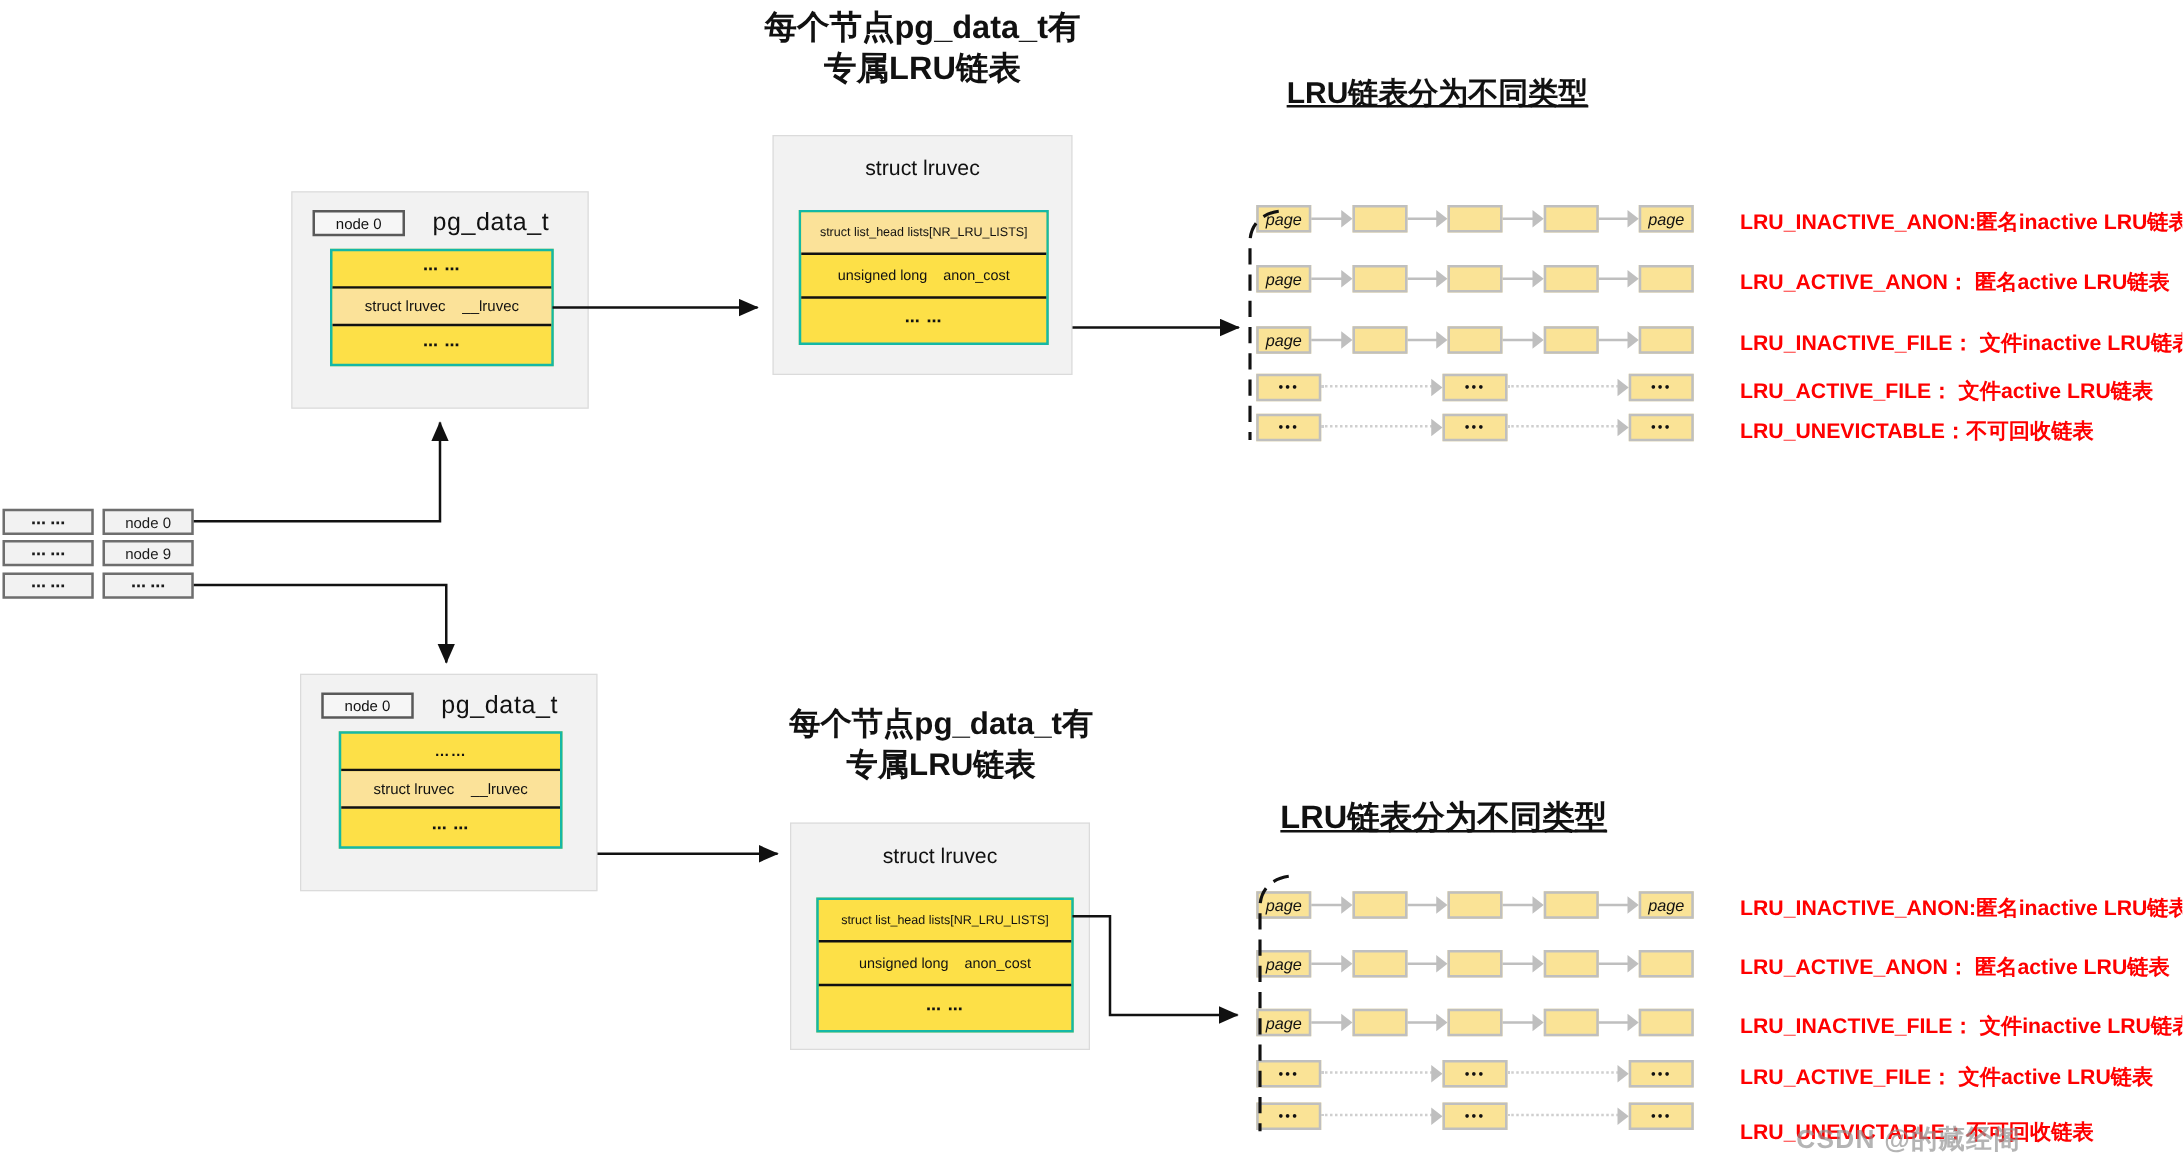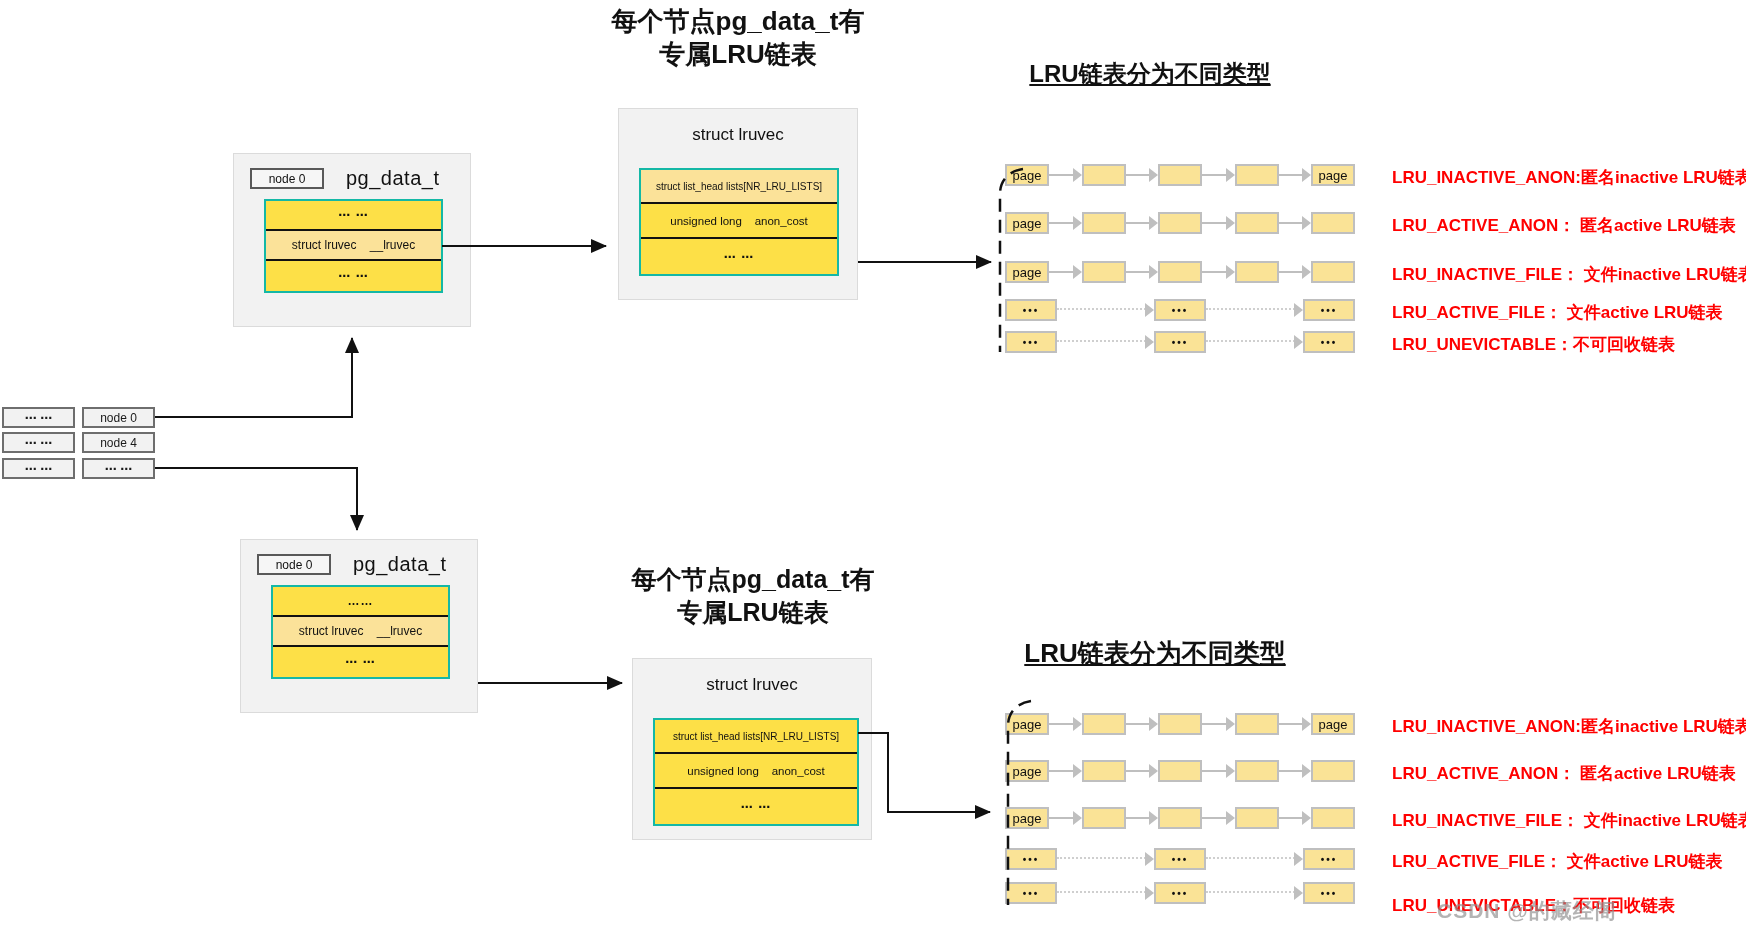--- a/index.html
+++ b/index.html
@@ -22,21 +22,21 @@
   .srow:last-child{border-bottom:none;}
   .srow.hl{background:#FBE299;}
   .srow.dots{font-weight:bold;letter-spacing:1px;}
   .lruvec-title{position:absolute;width:100%;text-align:center;font-size:17px;color:#111;}
 
   .nbox{position:absolute;width:73px;height:21px;background:#F2F2F2;border:2px solid #6E6E6E;
         display:flex;align-items:center;justify-content:center;font-size:12px;z-index:1;}
   .nbox.dots{font-weight:bold;}
 
   .layer{position:absolute;left:0;top:0;width:100%;height:100%;z-index:1;}
-  .lru-row{position:absolute;left:1005px;width:350px;height:22px;display:flex;align-items:center;}
+  .lru-row{position:absolute;left:1005px;width:350px;height:22px;display:flex;align-items:center;font-style:italic;}
   .lru-box{width:44px;height:22px;background:#FAE396;border:2px solid #BFBFBF;
            display:flex;align-items:center;justify-content:center;font-size:13px;color:#111;flex:none;}
   .lru-row.dotted .lru-box{width:52px;font-size:10px;font-weight:bold;letter-spacing:2px;}
   .conn{flex:1;position:relative;height:22px;}
   .conn::before{content:'';position:absolute;left:0;right:7px;top:10px;height:2px;background:#BFBFBF;}
   .conn::after{content:'';position:absolute;right:0;top:4px;width:0;height:0;
                border-top:7px solid transparent;border-bottom:7px solid transparent;border-left:9px solid #BFBFBF;}
   .lru-row.dotted .conn::before{height:0;background:none;border-top:2px dotted #CFCFCF;top:9px;right:8px;}
   .lru-label{position:absolute;left:1392px;color:#FF0000;font-weight:bold;font-size:17px;
              white-space:nowrap;z-index:3;}
@@ -88,21 +88,21 @@
       <div class="srow hl" style="height:34px;font-size:10px;">struct list_head lists[NR_LRU_LISTS]</div>
       <div class="srow" style="height:35px;font-size:11.5px;">unsigned long    anon_cost</div>
       <div class="srow dots" style="height:35px;">⋯ ⋯</div>
     </div>
   </div>
 
   <div class="nbox dots" style="left:2px;top:407px;">⋯ ⋯</div>
   <div class="nbox dots" style="left:2px;top:432px;">⋯ ⋯</div>
   <div class="nbox dots" style="left:2px;top:458px;">⋯ ⋯</div>
   <div class="nbox" style="left:82px;top:407px;">node 0</div>
-  <div class="nbox" style="left:82px;top:432px;">node 4</div>
+  <div class="nbox" style="left:82px;top:432px;">node 9</div>
   <div class="nbox dots" style="left:82px;top:458px;">⋯ ⋯</div>
 
   <div class="title-main" style="left:493px;top:563px;font-size:25px;">
     <div>每个节点pg_data_t有</div>
     <div>专属LRU链表</div>
   </div>
 
   <div class="title-right" style="left:1015px;top:636px;width:280px;font-size:26px;">LRU链表分为不同类型</div>
 
   <div class="panel" style="left:240px;top:539px;width:238px;height:174px;">

